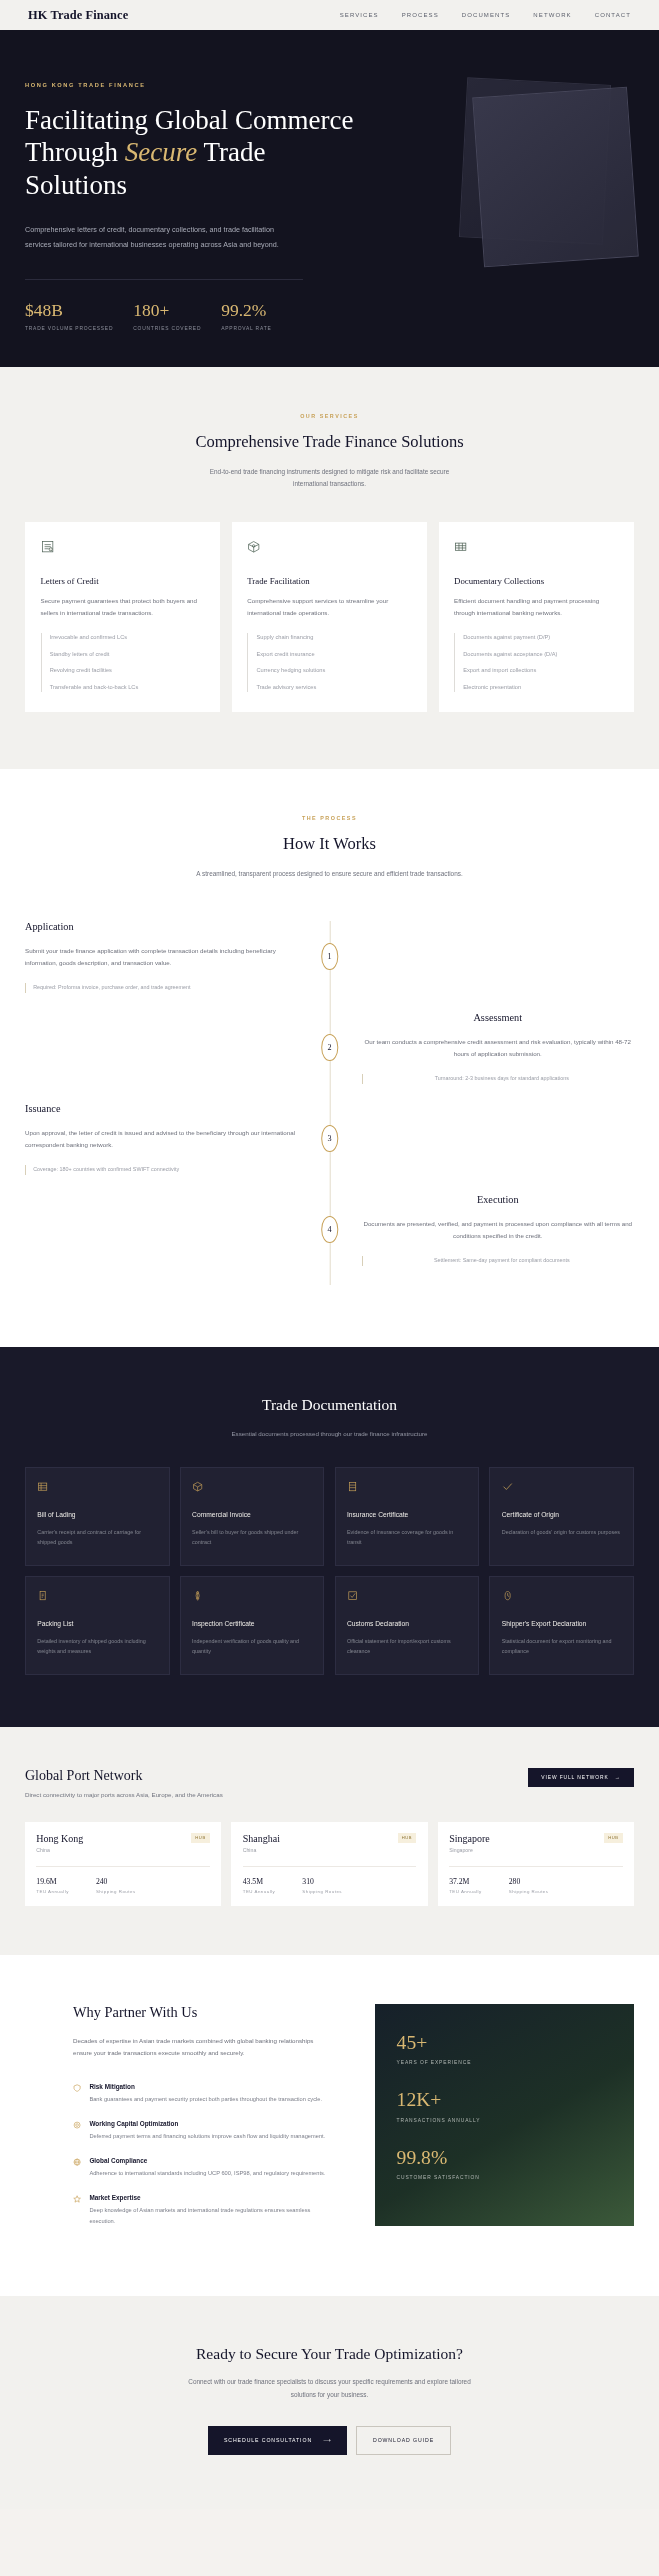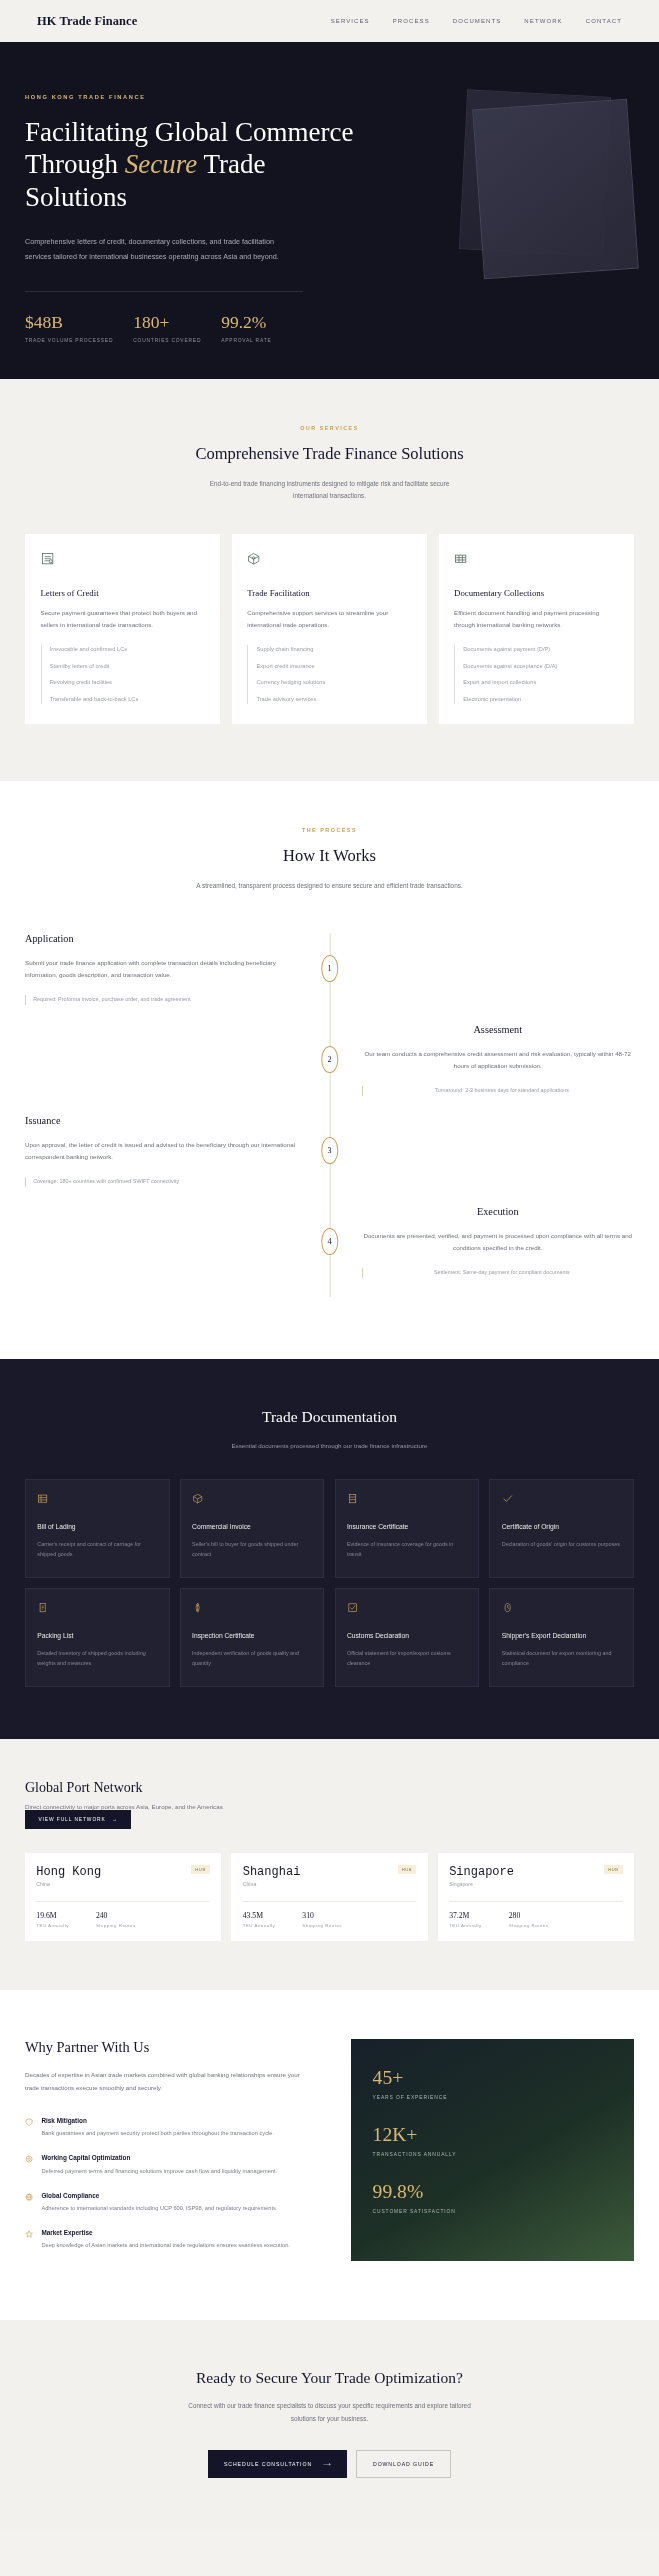--- a/index.html
+++ b/index.html
@@ -6,23 +6,23 @@
   html,body { width:659px; }
   body {
     font-family: "Liberation Sans", sans-serif;
     background:#f4f2ef;
     color:#1b1b2a;
     -webkit-font-smoothing:antialiased;
   }
 
   
   .site-header {
-    height:42px; background:#f2f1ee;
+    height:30px; background:#f2f1ee;
     display:flex; align-items:center; justify-content:space-between;
-    padding:0 37px;
+    padding:0 28px;
   }
   .brand {
     font-family:"Liberation Serif", serif;
     font-size:12.4px; font-weight:700; letter-spacing:0.1px; color:#14142a;
   }
   .nav { display:flex; gap:23px; }
   .nav a {
     font-size:6px; letter-spacing:1.1px; color:#5b5f6b;
     text-decoration:none; font-weight:400;
   }
@@ -148,44 +148,44 @@
   .doc-card {
     background:rgba(40,40,58,.55); border:0.5px solid #2d2d42;
     padding:13.4px 11.3px 17.5px 11.3px; min-height:80px;
   }
   .doc-icon { margin-bottom:15.5px; color:#c8a259; }
   .doc-name { color:#f0eee9; font-size:6.7px; margin-bottom:7.2px; line-height:1.5; }
   .doc-desc { color:#82858f; font-size:5.4px; line-height:1.85; }
 
   
   .network { background:#f2f1ee; padding:41px 25px 49px 25px; }
-  .net-head { display:flex; align-items:flex-start; justify-content:space-between; margin-bottom:24px;flex-direction:column; }
+  .net-head { display:flex; align-items:flex-start; justify-content:space-between; margin-bottom:24px; }
   .net-title { font-family:"Liberation Serif", serif; font-size:14px; color:#14142a; margin-bottom:7.2px; }
   .net-sub { color:#71747f; font-size:6.2px; }
   .net-btn {
     background:#15152a; color:#fff; font-size:4.9px; letter-spacing:0.9px;
     padding:7.2px 13.4px; border:none; cursor:pointer; display:inline-flex;
     align-items:center; gap:6.2px; font-family:"Liberation Sans",sans-serif;
   }
   .port-grid { display:grid; grid-template-columns:repeat(3,1fr); gap:10.3px; }
   .port-card { background:#fff; padding:11.3px 11.3px 12.4px 11.3px; }
   .port-top { display:flex; justify-content:space-between; align-items:flex-start; margin-bottom:3.1px; }
-  .port-city { font-family:Liberation Mono, monospace; font-size:12px; color:#14142a; }
+  .port-city { font-family:Liberation Serif, serif; font-size:10px; color:#14142a; }
   .port-country { color:#9a9da6; font-size:5.2px; margin-top:2.6px; }
   .port-badge {
     font-size:4.1px; letter-spacing:0.6px; color:#8f7535;
     background:#f6efdd; padding:2.1px 4.1px;
   }
   .port-stats { display:flex; gap:27px; margin-top:13.4px; padding-top:9.3px; border-top:0.5px solid #ece9e4; }
   .port-num { font-family:"Liberation Serif", serif; font-size:7.7px; color:#14142a; margin-bottom:3.1px; }
   .port-lbl { font-size:4.4px; letter-spacing:0.5px; color:#9a9da6; }
 
   
   .partner { background:#ffffff; padding:49px 25px 54px 25px; }
-  .partner-wrap { display:grid; grid-template-columns:1fr 1fr; gap:43px; align-items:start; }
+  .partner-wrap { display:grid; grid-template-columns:1fr 1fr; gap:43px; align-items:start;margin-left:48px; }
   .partner h2 { font-family:"Liberation Serif", serif; font-size:14.4px; font-weight:400; color:#14142a; margin-bottom:13.4px; }
   .partner-intro { color:#6e717c; font-size:6.2px; line-height:2.05; margin-bottom:23px; }
   .feat { display:flex; gap:8.2px; margin-bottom:15.5px; }
   .feat-icon { color:#c8a259; flex:0 0 auto; margin-top:1px; }
   .feat-title { font-size:6.4px; font-weight:700; color:#14142a; margin-bottom:4.1px; }
   .feat-desc { color:#7b7e89; font-size:5.7px; line-height:1.85; }
   .partner-panel {
     background:linear-gradient(150deg,#16202a 0%,#1d3026 55%,#3c5a3a 100%);
     padding:28px 21.6px; min-height:222px;
   }

